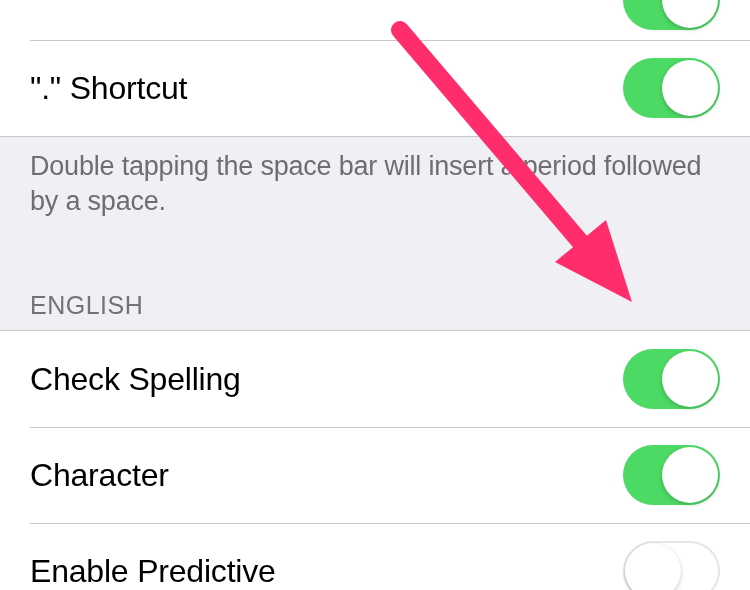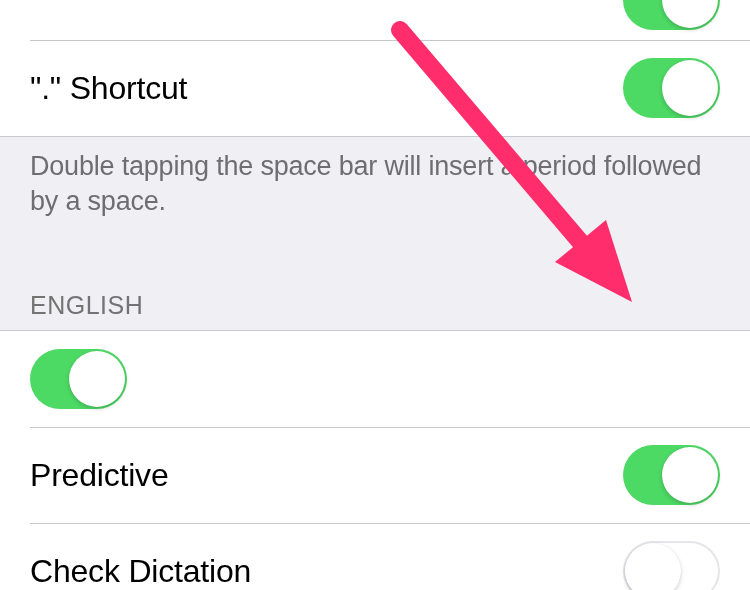--- a/index.html
+++ b/index.html
@@ -98,32 +98,33 @@
       </div>
   </div>
 </div>
 
 <div class="footer">Double tapping the space bar will insert a period followed by a space.</div>
 
 <div class="header">ENGLISH</div>
 
 <div class="group">
   <div class="row">
+    <span class="label">Check Spelling</span>
     <div class="toggle on">
         <div class="knob"></div>
       </div>
   </div>
   <div class="row">
-    <span class="label">Predictive</span>
+    <span class="label">Character</span>
     <div class="toggle on">
         <div class="knob"></div>
       </div>
   </div>
   <div class="row">
-    <span class="label">Check Dictation</span>
+    <span class="label">Enable Predictive</span>
     <div class="toggle off">
         <div class="knob"></div>
       </div>
   </div>
 </div>
 
 <svg class="arrow-overlay" style="left:380px; top:10px;" width="300" height="310" viewBox="0 0 300 310">
   <line x1="20" y1="20" x2="220" y2="255" stroke="#ff2d6b" stroke-width="18" stroke-linecap="round"></line>
   <polygon points="252,292 175,252 226,210" fill="#ff2d6b"></polygon>
 </svg>

